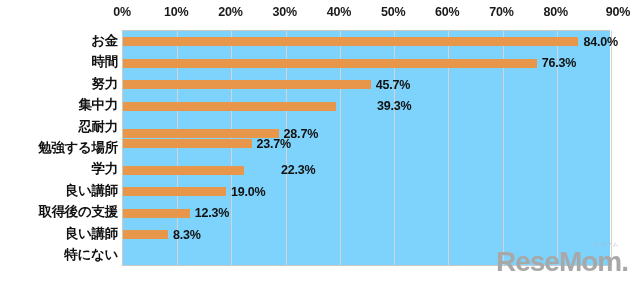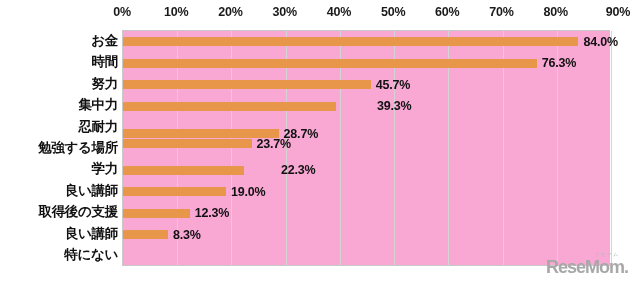--- a/index.html
+++ b/index.html
@@ -43,21 +43,21 @@
   
   .plot {
     position: absolute;
     left: 122px;
     top: 30px;
     width: 488px;
     height: 236px;
     border: 1px solid #c9c9c9;
     border-right: none;
     box-sizing: border-box;
-    background: #f9a8d4;
+    background: #7dd3fc;
   }
   .gridline {
     position: absolute;
     top: 0;
     bottom: 0;
     width: 1px;
     background: #d4d4d4;
   }
 
   
@@ -122,21 +122,21 @@
   }
   .wm-ruby {
     font-size: 5px;
     color: #b6b6b6;
     letter-spacing: 1px;
     display: block;
     margin-right: 9px;
     margin-bottom: 1px;
   }
   .wm-main {
-    font-size: 18px;
+    font-size: 28px;
     font-weight: bold;
     color: #a8a8a8;
     letter-spacing: -1px;
     display: block;
   }
 </style>
 </head>
 <body>
 
 <div id="chart-root">

